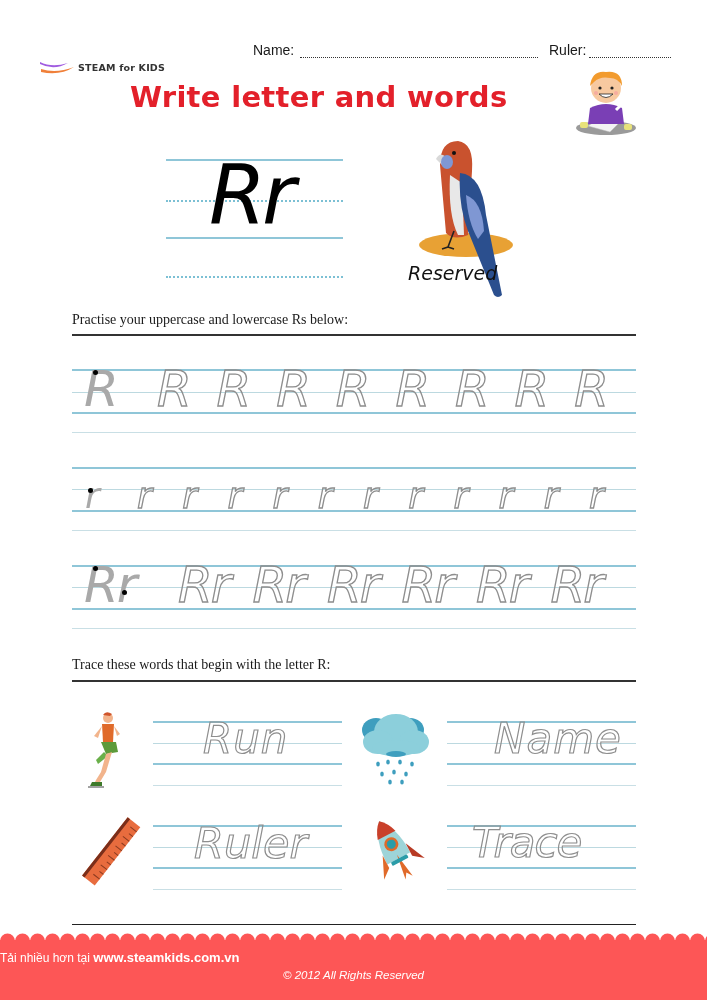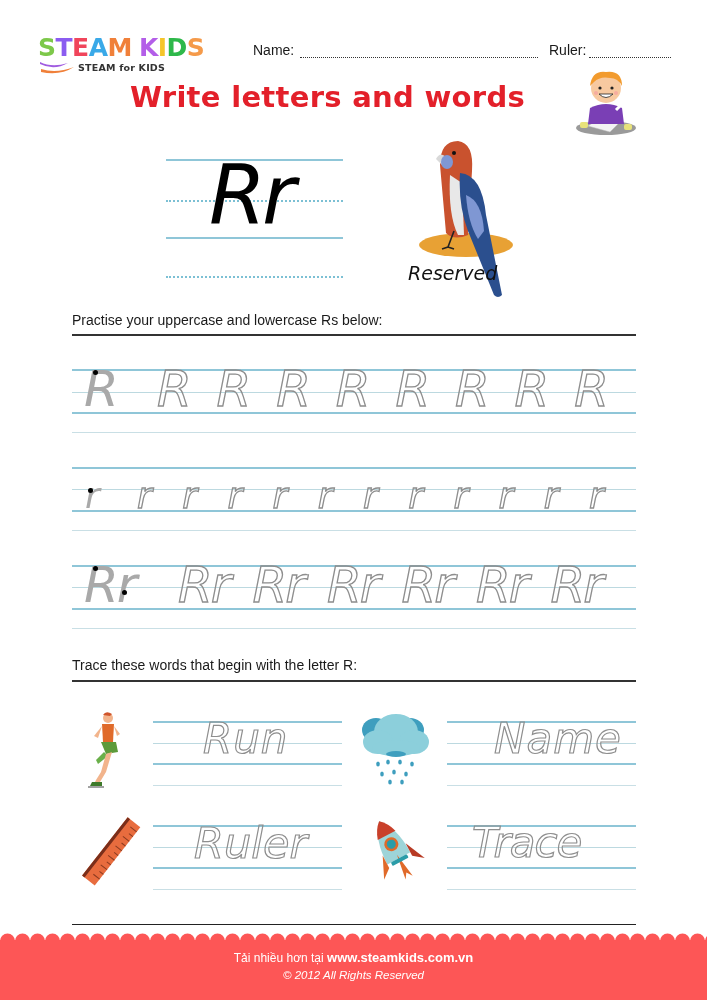--- a/index.html
+++ b/index.html
@@ -26,54 +26,51 @@
     
     .solid-line { height: 1.5px; background: #8fc6d8; }
     .dotted-line { border-top: 2px dotted #7cc0d4; height: 0; }
     .faint-line { height: 1px; background: #c9dfe5; }
     .mid-line { height: 1px; background: #bcd9e0; }
 
     .big-letters { left: 209px; top: 150px; font-family: "DejaVu Sans", sans-serif; font-size: 82px; font-style: italic; color: #000; letter-spacing: -4px; line-height: 90px; }
 
     .rosella-label { left: 408px; top: 262px; font-family: "DejaVu Sans", sans-serif; font-size: 19px; font-style: italic; color: #111; }
 
-    .section-head { font-family: Liberation Sans, sans-serif; font-size: 14px; color: #1a1a1a; white-space: nowrap; }
+    .section-head { font-family: Liberation Serif, serif; font-size: 14px; color: #1a1a1a; white-space: nowrap; }
     .hr { height: 1.5px; background: #333; }
 
     .trace { position: absolute; font-family: "DejaVu Sans", sans-serif; font-style: italic; color: transparent; -webkit-text-stroke: 1.4px #9a9a9a; white-space: nowrap; }
     .guide-solid { position: absolute; color: #a9a9a9; font-family: "DejaVu Sans", sans-serif; font-style: italic; white-space: nowrap; }
     .start-dot { position: absolute; width: 5px; height: 5px; border-radius: 50%; background: #000; }
 
     
     .footer { left: 0; top: 940px; width: 707px; height: 60px; background: #fd5656; }
     .scallops { left: 0; top: 933px; width: 707px; height: 14px; }
-    .footer-line1 { left: 0; top: 950px; width: 707px; text-align: center; color: #fff; font-size: 12px; white-space: nowrap; }
+    .footer-line1 { left: 0; top: 950px; width: 707px; color: #fff; font-size: 12px; white-space: nowrap; }
     .footer-line1 b { font-size: 13px; }
     .footer-line2 { left: 0; top: 969px; width: 707px; text-align: center; color: #fff; font-size: 11.5px; font-style: italic; white-space: nowrap; }
   </style>
 </head>
 <body>
 
 <div class="abs logo">
-  <div class="logo-word">
-    <span style="color:#7dc84a">S</span><span style="color:#8b5cf0">T</span><span style="color:#f0455b">E</span><span style="color:#3aa9e8">A</span><span style="color:#f0803a">M</span><span style="width:7px"></span><span style="color:#b35ee8">K</span><span style="color:#f5c52a">I</span><span style="color:#2eb84a">D</span><span style="color:#f59a4a">S</span>
-  </div>
   <svg class="logo-swoosh" width="40" height="16" viewBox="0 0 40 16">
     <path d="M2 3 Q14 9 30 4 Q16 12 2 5 Z" fill="#a05ce0"></path>
     <path d="M3 10 Q18 15 36 8 Q22 17 3 13 Z" fill="#f0803a"></path>
   </svg>
   <div class="logo-sub">STEAM for KIDS</div>
 </div>
 
 <div class="abs namefield">Name:</div>
 <div class="abs name-dots"></div>
 <div class="abs datefield">Ruler:</div>
 <div class="abs date-dots"></div>
 
-<div class="abs title">Write letters and words</div>
+<div class="abs title">Write letter and words</div>
 
 <svg class="abs" style="left:570px;top:64px" width="72" height="76" viewBox="0 0 72 76">
   <ellipse cx="36" cy="64" rx="30" ry="7" fill="#9a9a9a"></ellipse>
   <path d="M18 62 L30 54 L50 58 L40 68 Z" fill="#f3f3f3" stroke="#bbb" stroke-width="0.5"></path>
   <path d="M20 44 Q36 36 52 44 L54 60 L18 60 Z" fill="#7a3fb5"></path>
   <circle cx="36" cy="24" r="15" fill="#f7c9a0"></circle>
   <path d="M20 22 Q22 6 36 8 Q52 6 52 22 Q48 14 40 14 Q30 12 24 18 Z" fill="#f29b2e"></path>
   <circle cx="30" cy="24" r="1.6" fill="#222"></circle>
   <circle cx="42" cy="24" r="1.6" fill="#222"></circle>
   <path d="M29 30 Q36 37 43 30 Z" fill="#fff" stroke="#222" stroke-width="0.8"></path>

